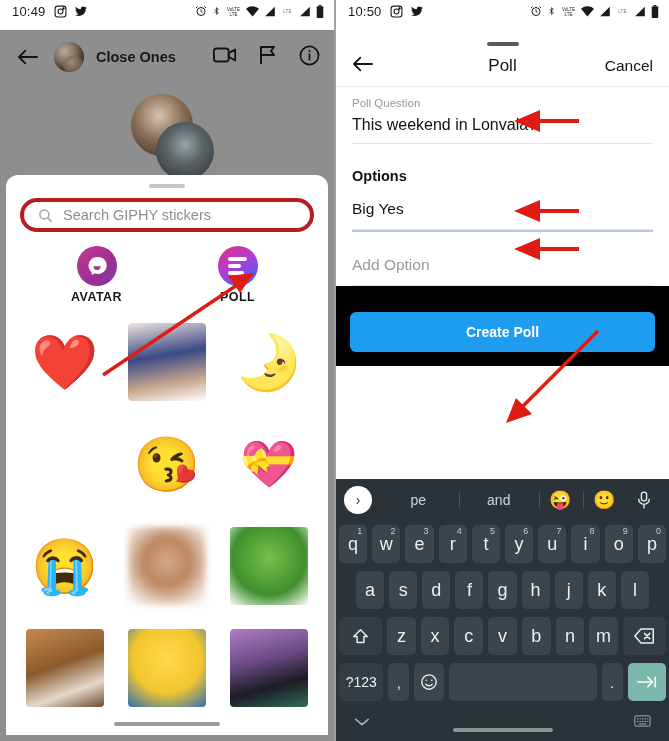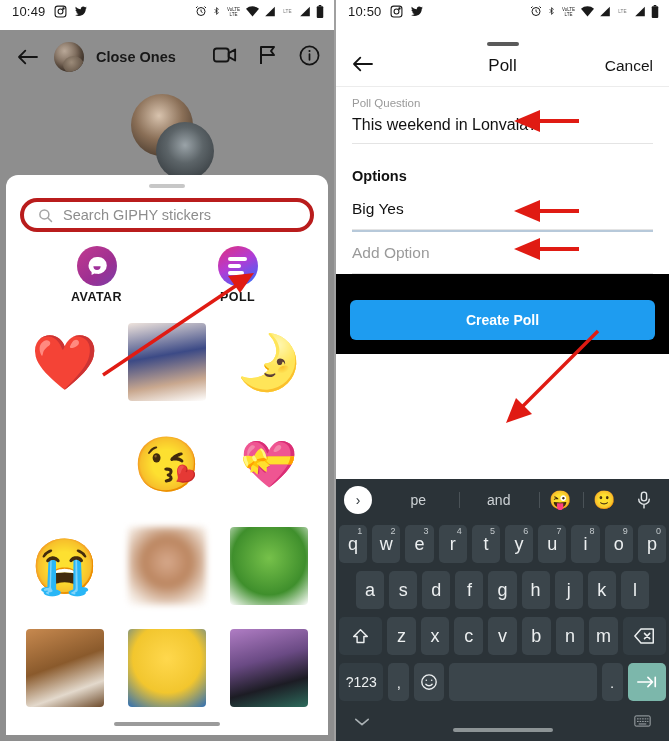--- a/index.html
+++ b/index.html
@@ -125,21 +125,21 @@
   .poll-header-wrap { position: relative; border-bottom: 1px solid #ececec; }
 
   .poll-body { padding: 0 16px; background: #fff; }
   .field-label { font-size: 11.5px; color: #9a9a9a; padding-top: 10px; }
   .field-value { font-size: 16px; color: #111; padding: 7px 0 9px; }
   .field-line { height: 1px; background: #e4e4e4; }
   .field-line.active { background: #b7c9da; height: 1.5px; }
   .section-title { font-size: 14.5px; font-weight: bold; color: #111; padding: 24px 0 4px; }
   .opt-row { position: relative; display: flex; align-items: center; }
   .opt-text { font-size: 15.5px; color: #111; padding: 12px 0 11px; flex: 1; }
-  .opt-text.placeholder { color: #9a9a9a; }
+  .opt-text.placeholder { color: #9a9a9a; margin-top: 12px; }
   .clear-btn {
     width: 15px; height: 15px; border-radius: 50%; background: #a9a9a9;
     display: flex; align-items: center; justify-content: center;
     color: #f1f1f1; font-size: 10px; line-height: 1;
   }
   .create-wrap { padding: 26px 14px 14px; background: #000000; }
   .create-btn {
     height: 40px; border-radius: 6px; background: #1E9CF0;
     display: flex; align-items: center; justify-content: center;
     color: #fff; font-size: 14px; font-weight: bold;

